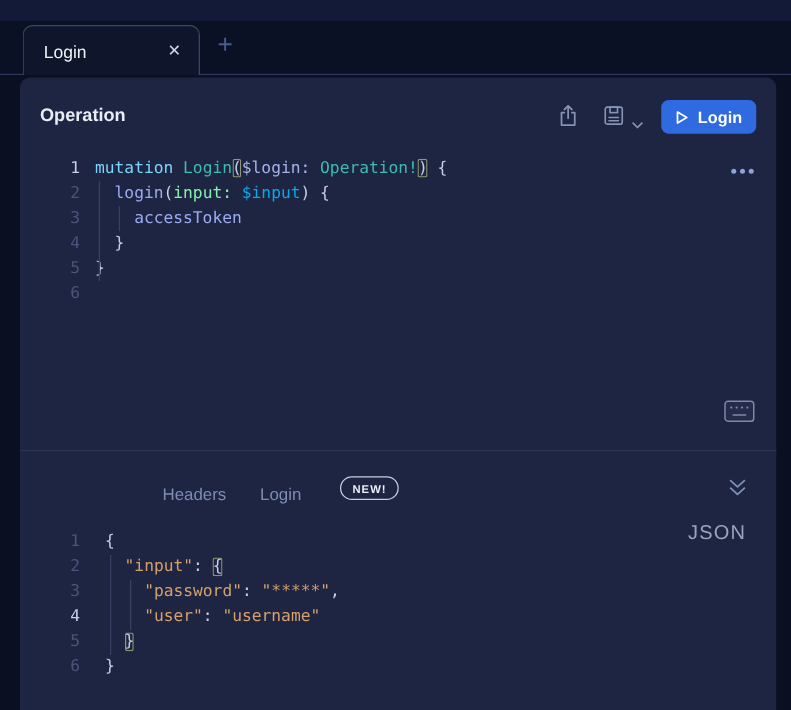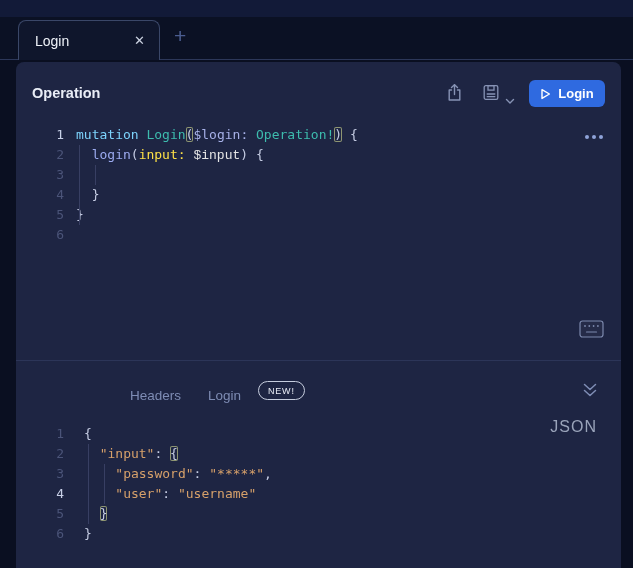--- a/index.html
+++ b/index.html
@@ -30,43 +30,43 @@
   .op-editor { top:63px; height:235px; }
   .var-editor { top:362px; bottom:0; }
   .ed-row { display:flex; height:20px; line-height:20px; }
   .gutter { width:48px; text-align:right; color:#4b5479; flex:none; user-select:none; }
   .gutter.active { color:#c9d1e8; }
   .code { white-space:pre; margin-left:12px; color:#c6cde4; }
   .var-editor .code { margin-left:20px; }
   .tok-kw { color:#7dd3fc; }
   .tok-ty { color:#3dbcae; }
   .tok-fld { color:#9cabf0; }
-  .tok-arg { color:#fde047;text-align:right; }
+  .tok-arg { color:#86efac;text-align:right; }
   .tok-vd { color:#a7b1e8; }
-  .tok-vr { color:#e5e5e5;font-family:Liberation Mono, monospace; }
+  .tok-vr { color:#0ea5e9; }
   .tok-str { color:#d6a06a; }
   .tok-pun { color:#c6cde4; }
   .tok-pbox { color:#c6cde4; box-shadow:inset 0 0 0 1px #8e9572; border-radius:2px; }
   .indent-guide { position:absolute; width:1px; background:#383f63; }
 
   .ellipsis { position:absolute; left:566px; top:70px; display:flex; gap:3px; cursor:pointer; padding:3px; }
   .ellipsis i { width:4px; height:4px; border-radius:50%; background:#8fa3d9; }
 
   .kbd-btn { position:absolute; left:563px; top:258px; cursor:pointer; }
 
   .divider { position:absolute; left:0; right:0; top:298px; height:1px; background:#2c3558; }
 
   .sub-tabs { position:absolute; left:0; top:316px; height:28px; width:100%; }
   .pill { position:absolute; left:16px; top:0; width:81px; height:28px; background:#3d4765; border-radius:6px;
           color:#f2f4fa; font-size:13.5px; font-weight:bold; display:flex; align-items:center; justify-content:center; cursor:pointer; }
   .sub-tab { position:absolute; top:4px; height:28px; line-height:28px; color:#7e8cb4; font-size:13.5px; cursor:pointer; }
   .sub-tab.headers { left:114px; }
   .sub-tab.script { left:192px; }
-  .new-badge { position:absolute; left:242px; top:3px; border:1px solid #c6cdde; border-radius:11px;
-               color:#e8ecf5; font-size:9px; font-weight:normal; letter-spacing:0.8px; padding:4px 9px 3px; }
+  .new-badge { position:absolute; left:256px; top:3px; border:1px solid #c6cdde; border-radius:11px;
+               color:#e8ecf5; font-size:9px; font-weight:bold; letter-spacing:0.8px; padding:4px 9px 3px; }
   .collapse { position:absolute; left:566px; top:5px; cursor:pointer; }
 
   .mode-label { position:absolute; right:24px; top:356px; color:#9aa4ba; font-size:16px; letter-spacing:1px; }
 </style>
 </head>
 <body>
 
 <div class="top-strip"></div>
 
 <div class="tab-bar">
@@ -117,20 +117,21 @@
   <div class="ed-row">
         <span class="gutter active">1</span>
         <span class="code"><span class="tok-kw">mutation</span><span class="tok-pun"> </span><span class="tok-ty">Login</span><span class="tok-pbox">(</span><span class="tok-vd">$login:</span><span class="tok-pun"> </span><span class="tok-ty">Operation!</span><span class="tok-pbox">)</span><span class="tok-pun"> {</span></span>
       </div>
       <div class="ed-row">
         <span class="gutter">2</span>
         <span class="code"><span class="tok-pun">  </span><span class="tok-fld">login</span><span class="tok-pun">(</span><span class="tok-arg">input:</span><span class="tok-pun"> </span><span class="tok-vr">$input</span><span class="tok-pun">) {</span></span>
       </div>
       <div class="ed-row">
         <span class="gutter">3</span>
+        <span class="code"><span class="tok-pun">    </span><span class="tok-fld">accessToken</span></span>
       </div>
       <div class="ed-row">
         <span class="gutter">4</span>
         <span class="code"><span class="tok-pun">  }</span></span>
       </div>
       <div class="ed-row">
         <span class="gutter">5</span>
         <span class="code"><span class="tok-pun">}</span></span>
       </div>
       <div class="ed-row">

